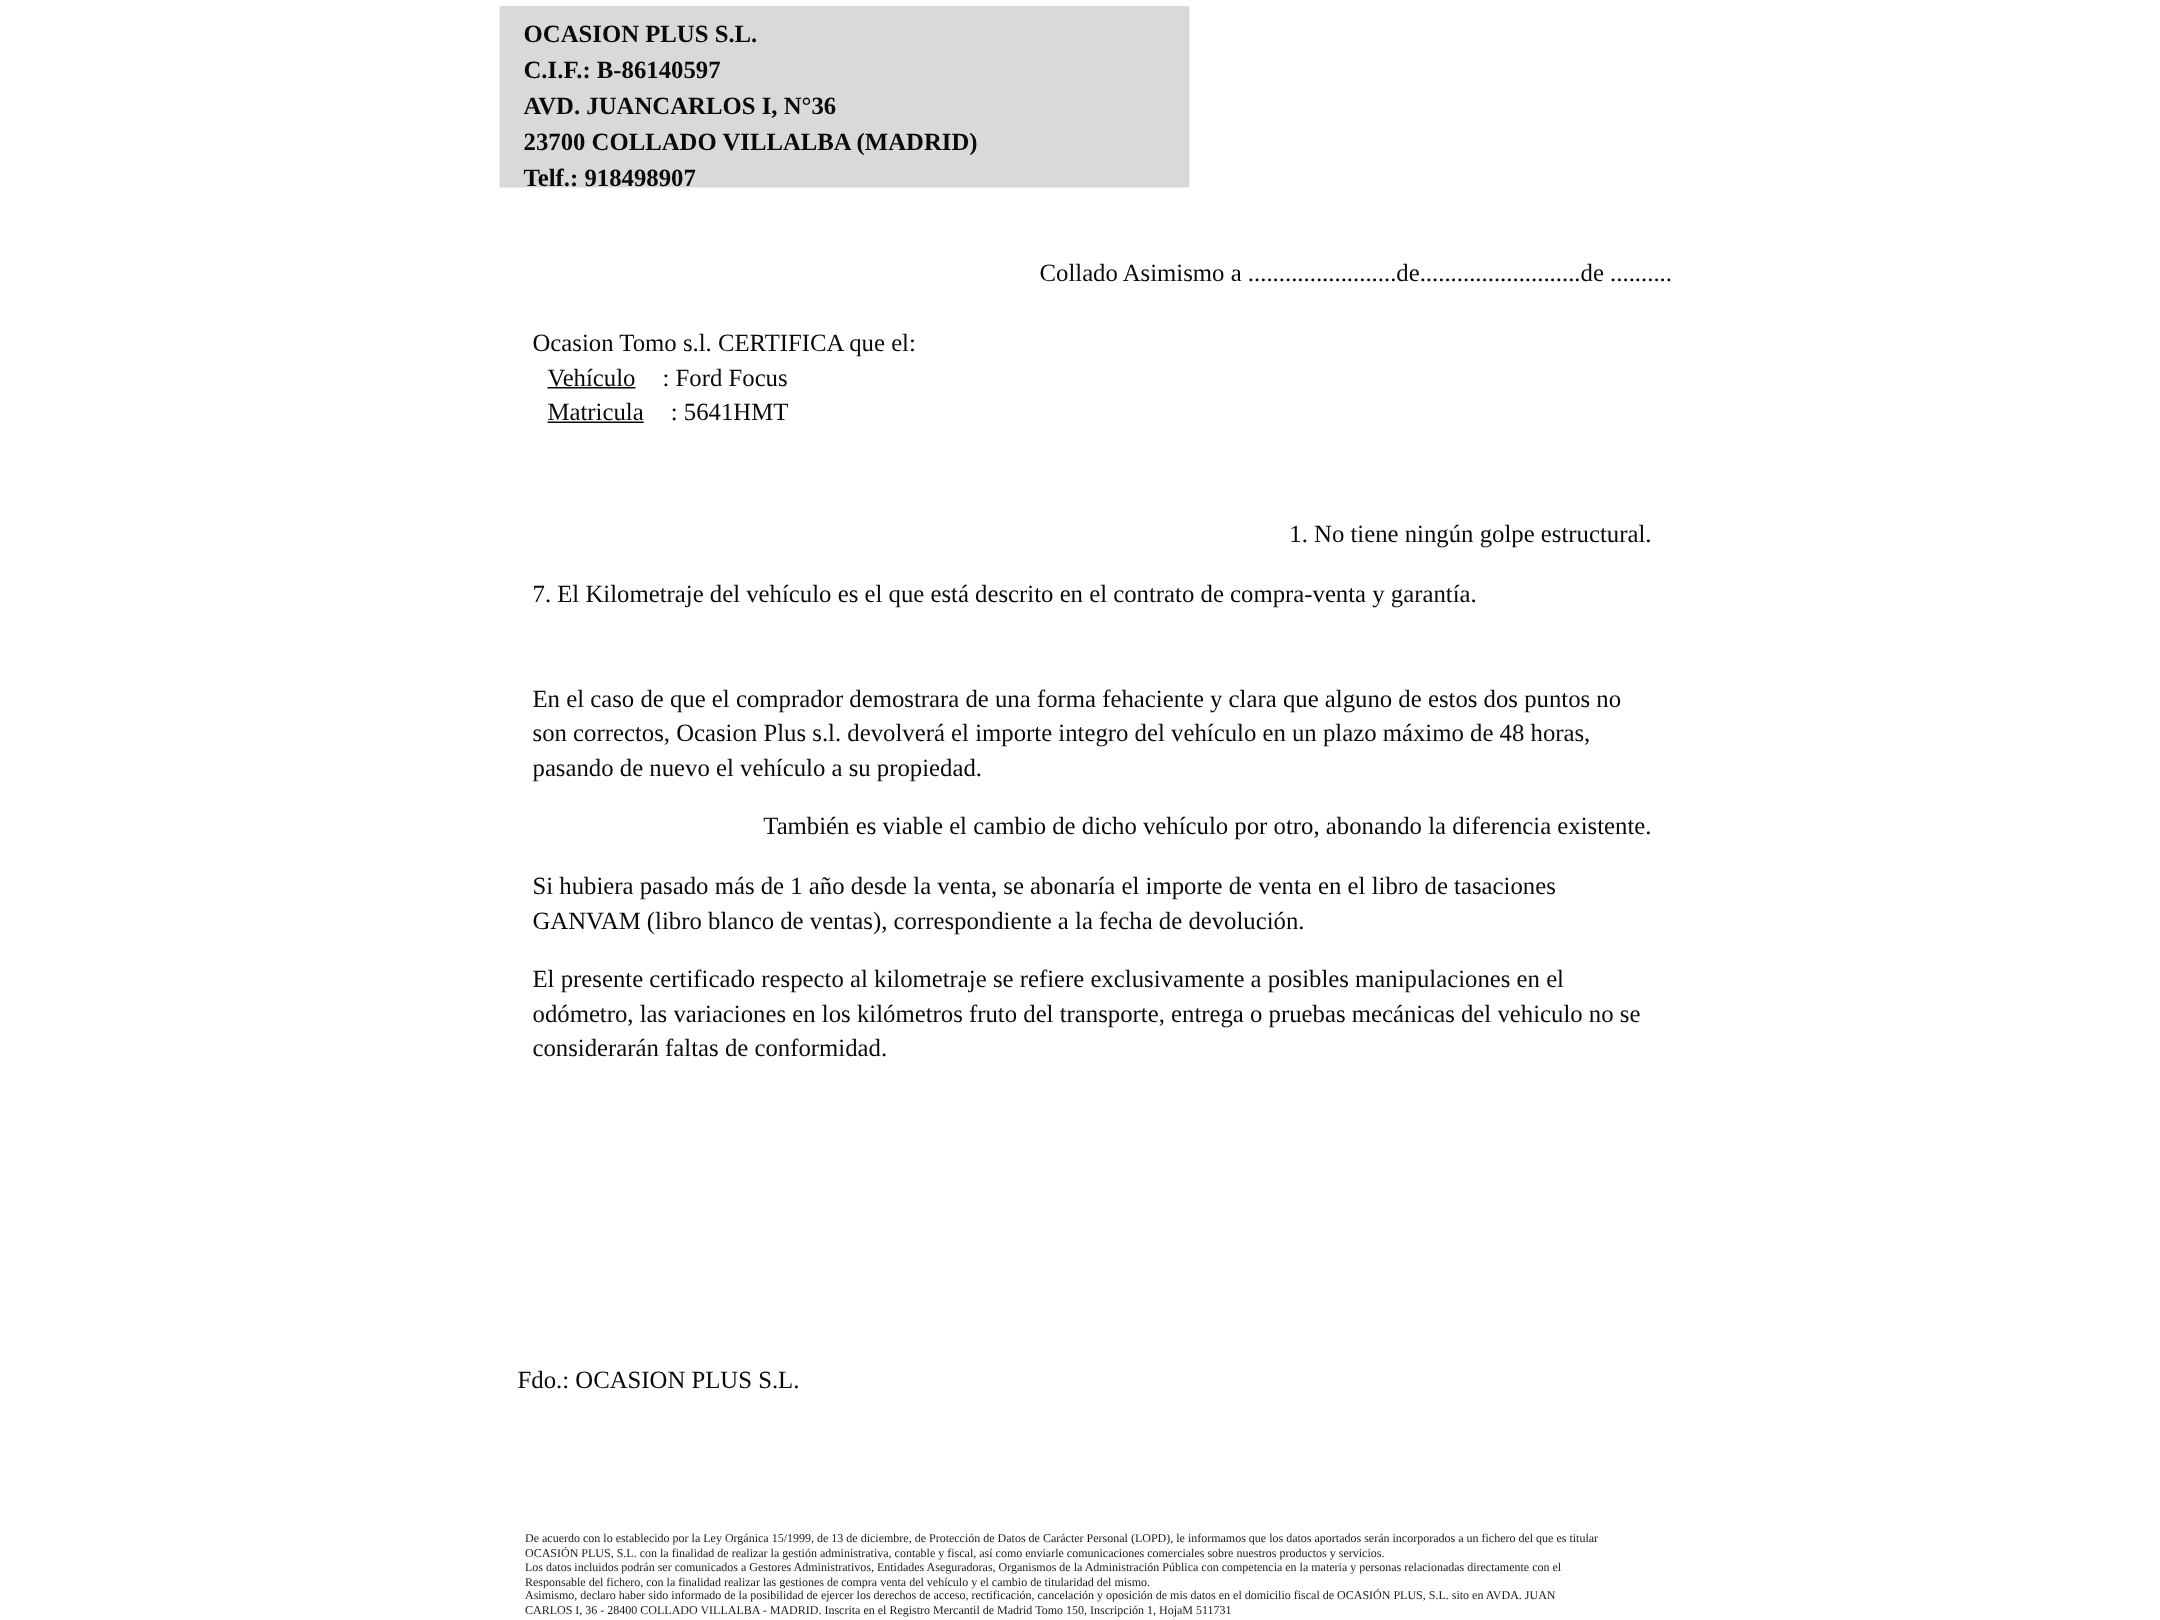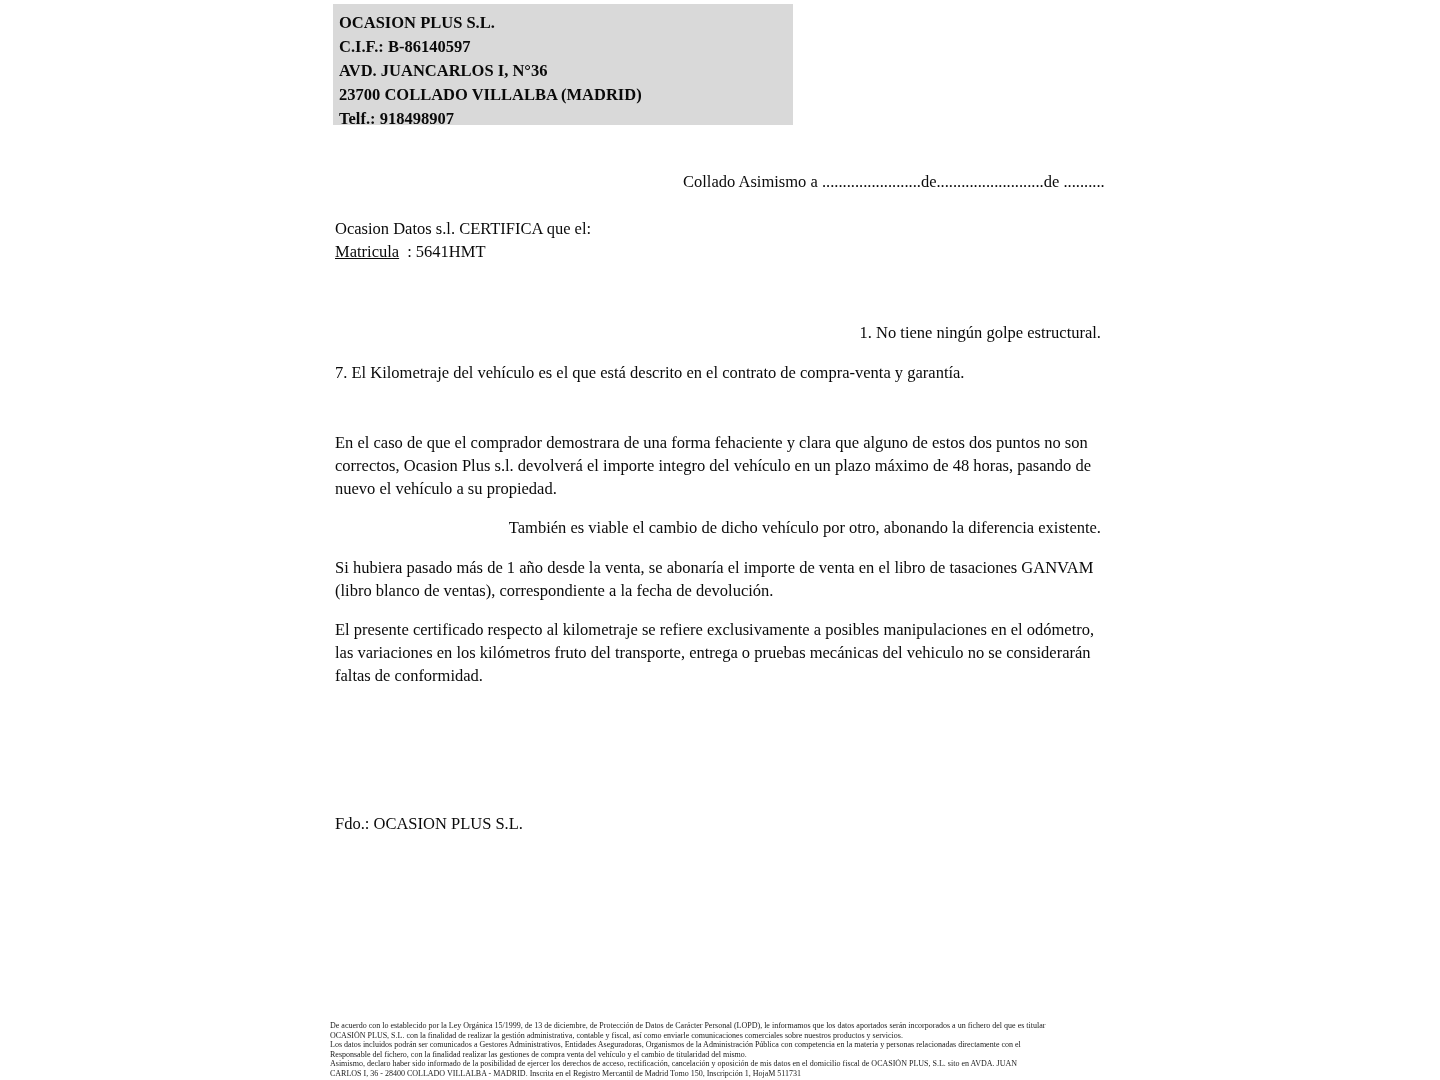--- a/index.html
+++ b/index.html
@@ -1,16 +1,16 @@
 <!DOCTYPE html>
 <html style="--header-bg: #d9d9d9;"><head>
 <meta charset="utf-8">
 <style>
   :root { --header-bg: #d9d9d9; --ink: #0a0a0a; }
-  * { box-sizing: border-box; }
+  * { box-sizing: border-box; padding-left: 10px; }
   html, body { margin: 0; padding: 0; }
   body {
     width: 1440px;
     height: 1080px;
     background: #ffffff;
     font-family: "Liberation Serif", "DejaVu Serif", serif;
     color: var(--ink);
     position: relative;
     overflow: hidden;
   }
@@ -55,21 +55,21 @@
   .point-1 { margin-top: 58px; text-align: right; }
   .point-2 { margin-top: 16px; }
   .para-1 { margin-top: 47px; }
   .para-2 { margin-top: 12px; text-align: right; }
   .para-3 { margin-top: 12px; }
   .para-4 { margin-top: 11px; }
 
   .signature {
     position: absolute;
     left: 335px;
-    top: 814px;
+    top: 910px;
     font-size: 16.5px;
   }
 
   .legal-footer {
     position: absolute;
     left: 330px;
     top: 1021px;
     width: 778px;
     font-size: 8px;
     line-height: 9.6px;
@@ -86,22 +86,23 @@
     <div class="hline">OCASION PLUS S.L.</div>
     <div class="hline">C.I.F.: B-86140597</div>
     <div class="hline">AVD. JUANCARLOS I, N°36</div>
     <div class="hline">23700 COLLADO VILLALBA (MADRID)</div>
     <div class="hline">Telf.: 918498907</div>
   </div>
 
   <div class="date-line">Collado Asimismo a ........................de..........................de ..........</div>
 
   <div class="main">
-    <p class="certifica">Ocasion Datos s.l. CERTIFICA que el:</p>
+    <p class="certifica">Ocasion Tomo s.l. CERTIFICA que el:</p>
 
+    <p class="kv-line"><span class="kv-label">Vehículo</span><span class="kv-value">: Ford Focus</span></p>
 
     <p class="kv-line"><span class="kv-label">Matricula</span><span class="kv-value">: 5641HMT</span></p>
 
     <p class="point-1">1. No tiene ningún golpe estructural.</p>
     <p class="point-2">7. El Kilometraje del vehículo es el que está descrito en el contrato de compra-venta y garantía.</p>
 
     <p class="para-1">En el caso de que el comprador demostrara de una forma fehaciente y clara que alguno de estos dos puntos no son correctos, Ocasion Plus s.l. devolverá el importe integro del vehículo en un plazo máximo de 48 horas, pasando de nuevo el vehículo a su propiedad.</p>
     <p class="para-2">También es viable el cambio de dicho vehículo por otro, abonando la diferencia existente.</p>
     <p class="para-3">Si hubiera pasado más de 1 año desde la venta, se abonaría el importe de venta en el libro de tasaciones GANVAM (libro blanco de ventas), correspondiente a la fecha de devolución.</p>
     <p class="para-4">El presente certificado respecto al kilometraje se refiere exclusivamente a posibles manipulaciones en el odómetro, las variaciones en los kilómetros fruto del transporte, entrega o pruebas mecánicas del vehiculo no se considerarán faltas de conformidad.</p>

